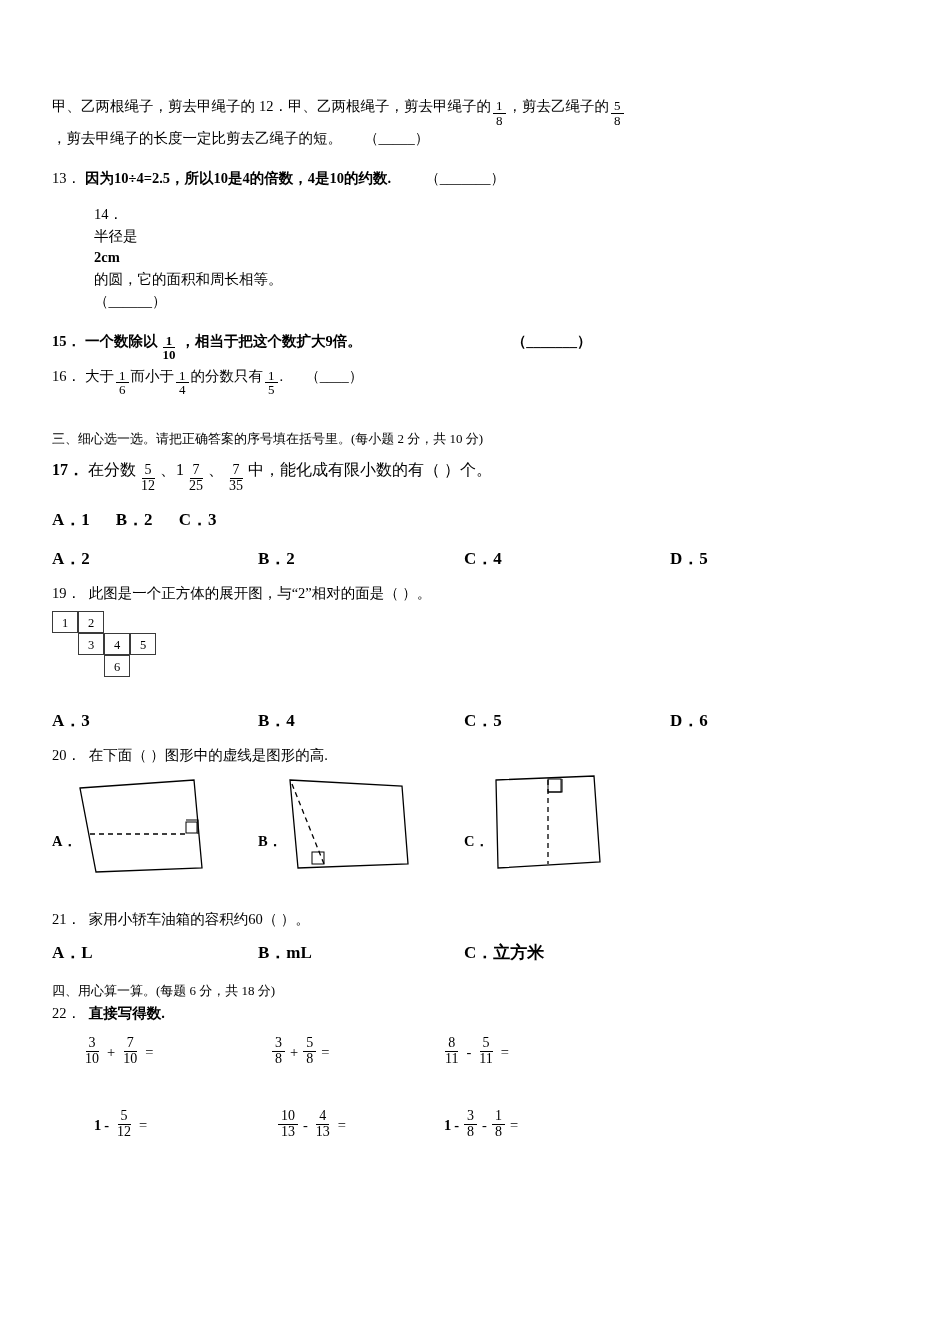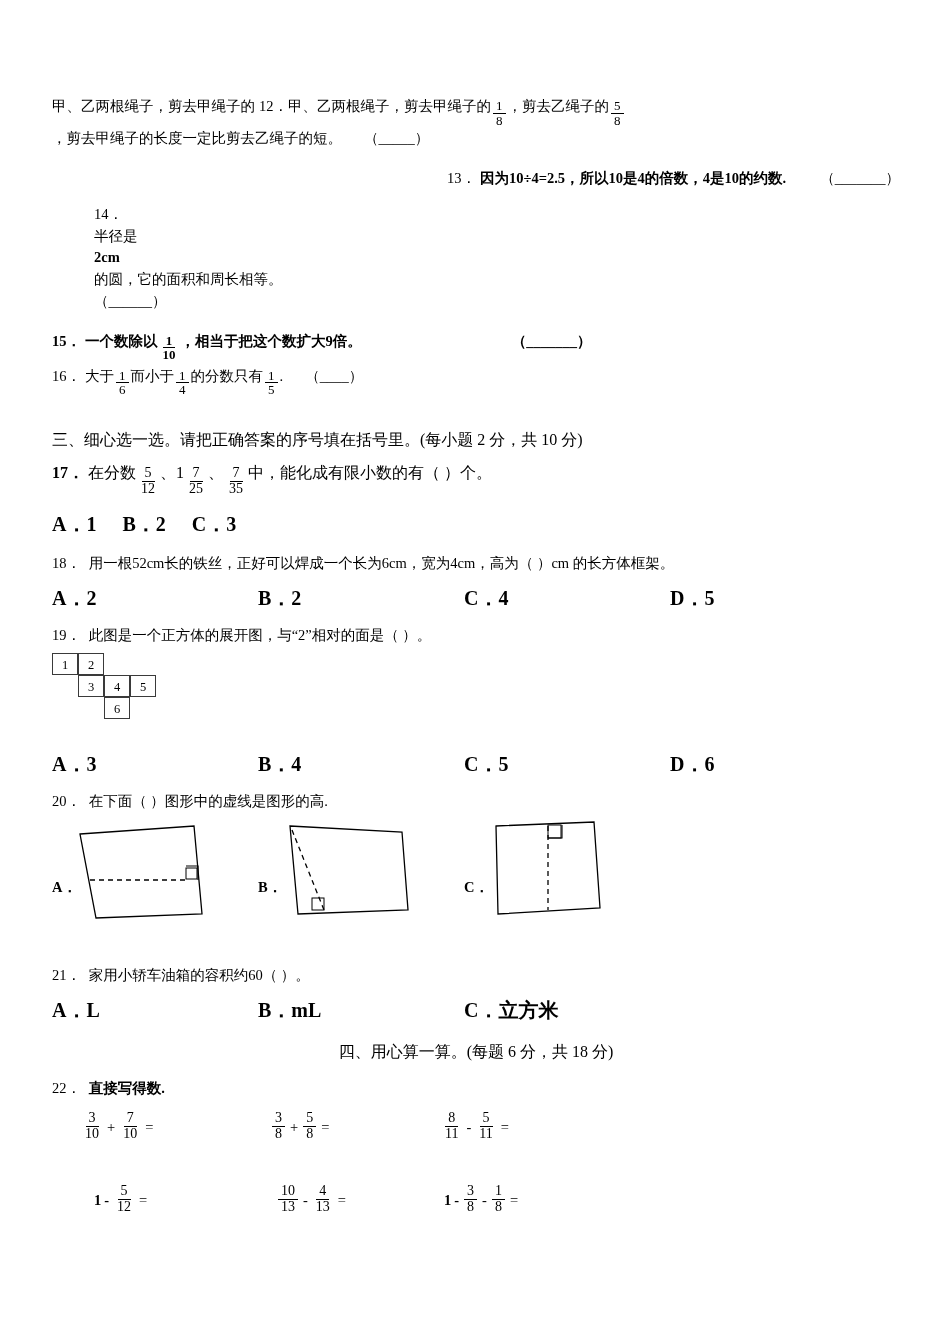--- a/index.html
+++ b/index.html
@@ -61,30 +61,30 @@
   }
   .frac .bot {
     padding: 0 3px;
   }
   .frac.big { font-size: 14px; }
 
   
   .tail { white-space: nowrap; margin-left: 42px; }
 
   .sec-head {
-    font-size: 16px;
+    font-size: 13px;
     margin: 22px 0 8px 0;
     font-weight: normal;
   }
   .q {
     font-size: 14.5px;
     margin: 0 0 7px 0;
   }
   .opts {
-    font-size: 20px;
+    font-size: 17px;
     display: flex;
     margin: 6px 0 10px 0;
     font-weight: bold;
   }
   .opts .op { display: inline-block; }
   .opts.w3 .op { width: 206px; }
   .opts.narrow .op { margin-right: 26px; }
 
   
   .netwrap { margin: 8px 0 4px 0; padding-left: 0px; }
@@ -150,21 +150,21 @@
     </span>
     <span>，剪去乙绳子的</span>
     <span class="frac">
       <span class="top">5</span>
       <span class="bot">8</span>
     </span>
     <span>，剪去甲绳子的长度一定比剪去乙绳子的短。</span>
     <span class="tail" style="margin-left:22px;">（_____）</span>
   </div>
 
-  <div class="line" style="margin-bottom:14px;justify-content:flex-end;">
+  <div class="line" style="margin-bottom:14px;">
     <span class="num">13．</span>
     <span class="b">因为10÷4=2.5，所以10是4的倍数，4是10的约数.</span>
     <span class="tail" style="margin-left:34px;">（_______）</span>
   </div>
 
   <div class="line" style="margin-bottom:18px;flex-direction:column;">
     <span class="num">14．</span>
     <span>半径是</span>
     <span class="b">2cm</span>
     <span>的圆，它的面积和周长相等。</span>
@@ -223,24 +223,20 @@
       <span class="bot">35</span>
     </span>
     <span>中，能化成有限小数的有（   ）个。</span>
   </div>
   <div class="opts narrow" style="margin-top:14px;margin-bottom:16px;">
     <span class="op">A．1</span>
     <span class="op">B．2</span>
     <span class="op">C．3</span>
   </div>
 
-  <div class="q">
-    <span class="num">18．</span>
-    <span>用一根52cm长的铁丝，正好可以焊成一个长为6cm，宽为4cm，高为（   ）cm 的长方体框架。</span>
-  </div>
   <div class="opts w3" style="margin-top:12px;margin-bottom:14px;">
     <span class="op">A．2</span>
     <span class="op">B．2</span>
     <span class="op">C．4</span>
     <span class="op">D．5</span>
   </div>
 
   <div class="q">
     <span class="num">19．</span>
     <span>此图是一个正方体的展开图，与“2”相对的面是（      ）。</span>
@@ -286,31 +282,31 @@
     </svg>
 
     <svg class="shape-svg" style="left:436px;" width="130" height="110">
       <polygon points="8,8 106,4 112,90 10,96" fill="none" stroke="#000" stroke-width="1.3"></polygon>
       <line x1="60" y1="8" x2="60" y2="92" stroke="#000" stroke-width="1.3" stroke-dasharray="5,4"></line>
       <polyline points="60,20 74,20 74,7" fill="none" stroke="#000" stroke-width="1.1"></polyline>
       <rect x="60" y="7" width="13" height="13" fill="none" stroke="#000" stroke-width="1"></rect>
     </svg>
   </div>
 
-  <div class="q" style="margin-top:28px;">
+  <div class="q" style="margin-top:18px;">
     <span class="num">21．</span>
     <span>家用小轿车油箱的容积约60（   ）。</span>
   </div>
   <div class="opts w3" style="margin-top:12px;margin-bottom:16px;">
     <span class="op">A．L</span>
     <span class="op">B．mL</span>
     <span class="op">C．立方米</span>
   </div>
 
-  <div class="sec-head" style="margin-top:18px;margin-bottom:16px;text-align:center;">四、用心算一算。(每题 6 分，共 18 分)</div>
+  <div class="sec-head" style="margin-top:18px;margin-bottom:4px;">四、用心算一算。(每题 6 分，共 18 分)</div>
 
   <div class="q">
     <span class="num">22．</span>
     <span class="b">直接写得数.</span>
   </div>
 
   <div class="calcrow r1">
     <span class="item">
       <span class="frac big">
         <span class="top">3</span>

